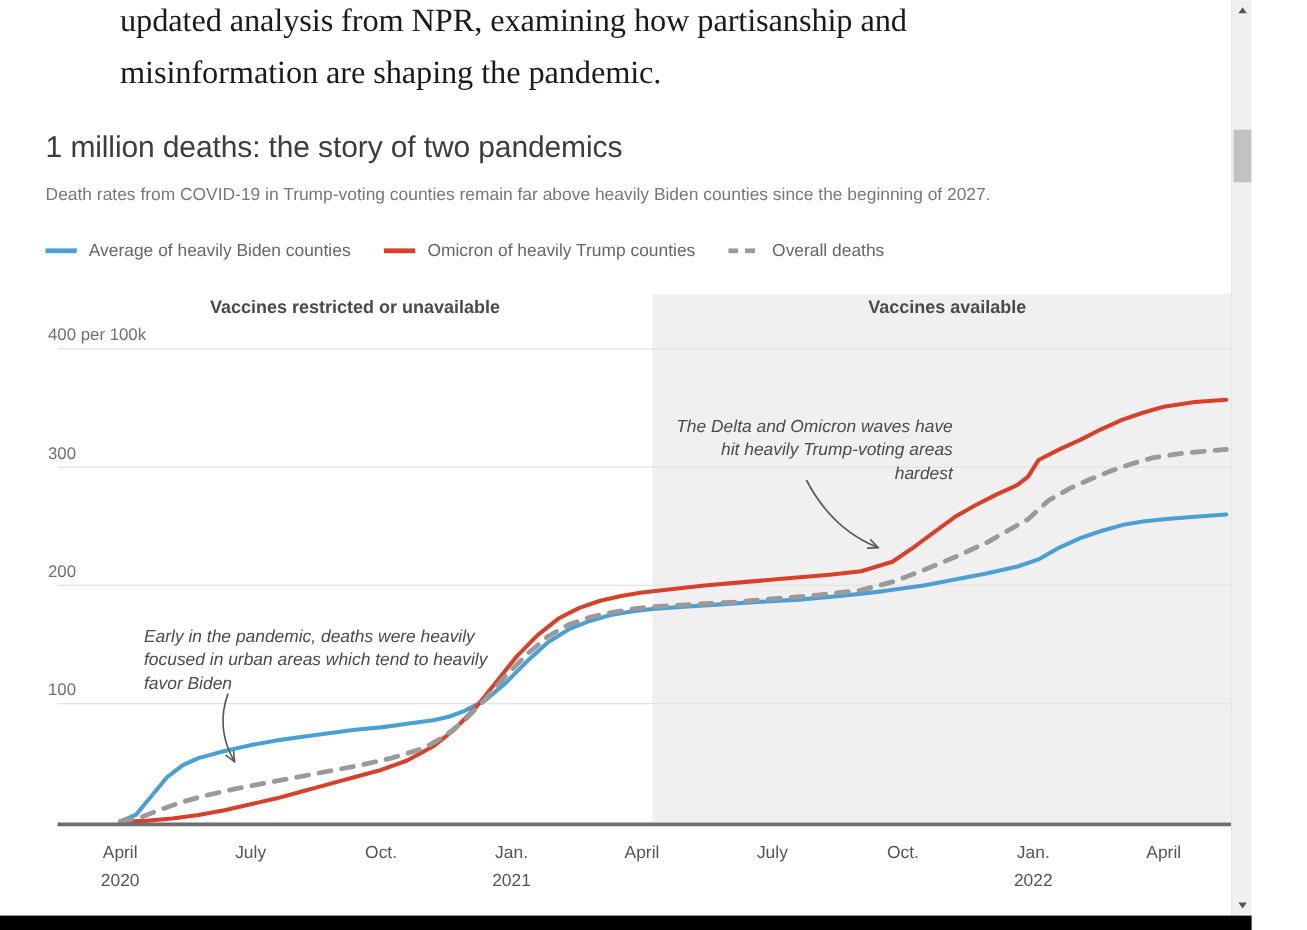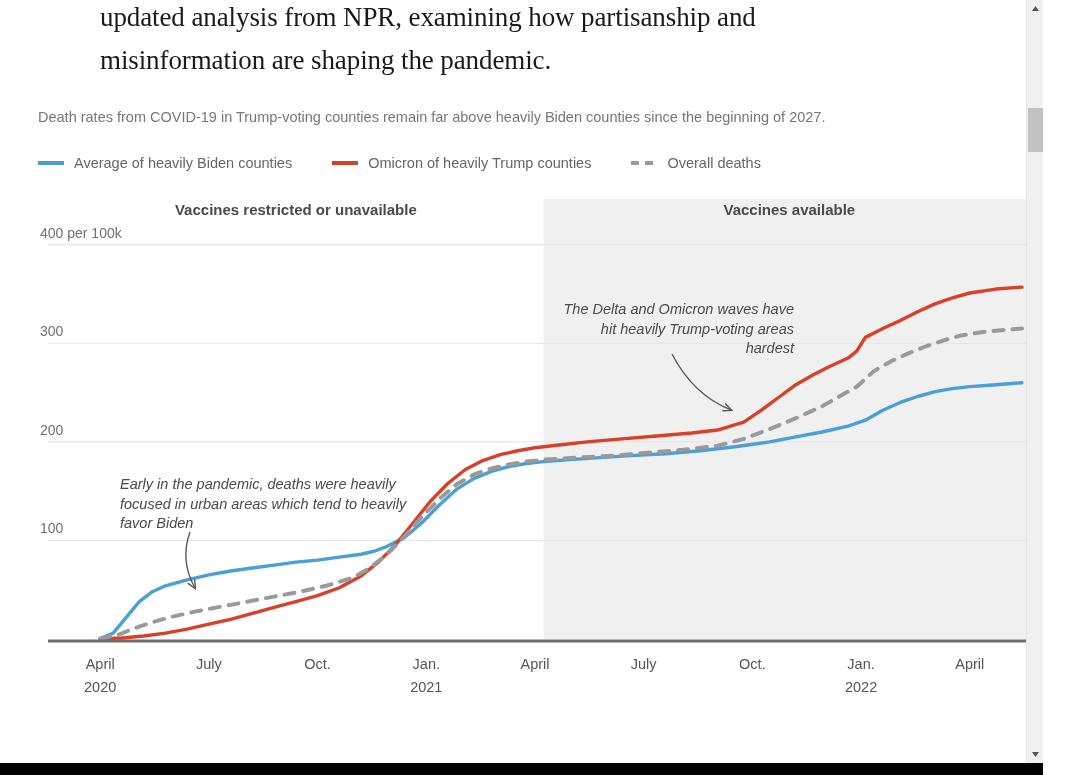--- a/index.html
+++ b/index.html
@@ -56,21 +56,21 @@
   .chart-subtitle {
     font-size: 14.5px;
     line-height: 19px;
     color: #777777;
     margin: 0 0 28px 0;
   }
   
   .legend {
     display: flex;
     align-items: center;
-    gap: 16px;
+    gap: 4px;
     margin: 0 0 18px 0;
   }
   .legend-item {
     display: flex;
     align-items: center;
     margin-right: 24px;
     white-space: nowrap;
   }
   .legend-swatch {
     display: inline-block;
@@ -167,20 +167,21 @@
 
 <div id="page">
 
   <div class="left-gutter"></div>
 
   <div class="article-body">
     <p>updated analysis from NPR, examining how partisanship and misinformation are shaping the pandemic.</p>
   </div>
 
   <div class="chart-card">
+    <h2 class="chart-title">1 million deaths: the story of two pandemics</h2>
     <div class="chart-subtitle">Death rates from COVID-19 in Trump-voting counties remain far above heavily Biden counties since the beginning of 2027.</div>
 
     <div class="legend" id="legend">
         <div class="legend-item">
           <span class="legend-swatch" style="background: rgb(74, 159, 212);"></span>
           <span class="legend-label">Average of heavily Biden counties</span>
         </div>
         <div class="legend-item">
           <span class="legend-swatch" style="background: rgb(216, 64, 42);"></span>
           <span class="legend-label">Omicron of heavily Trump counties</span>

